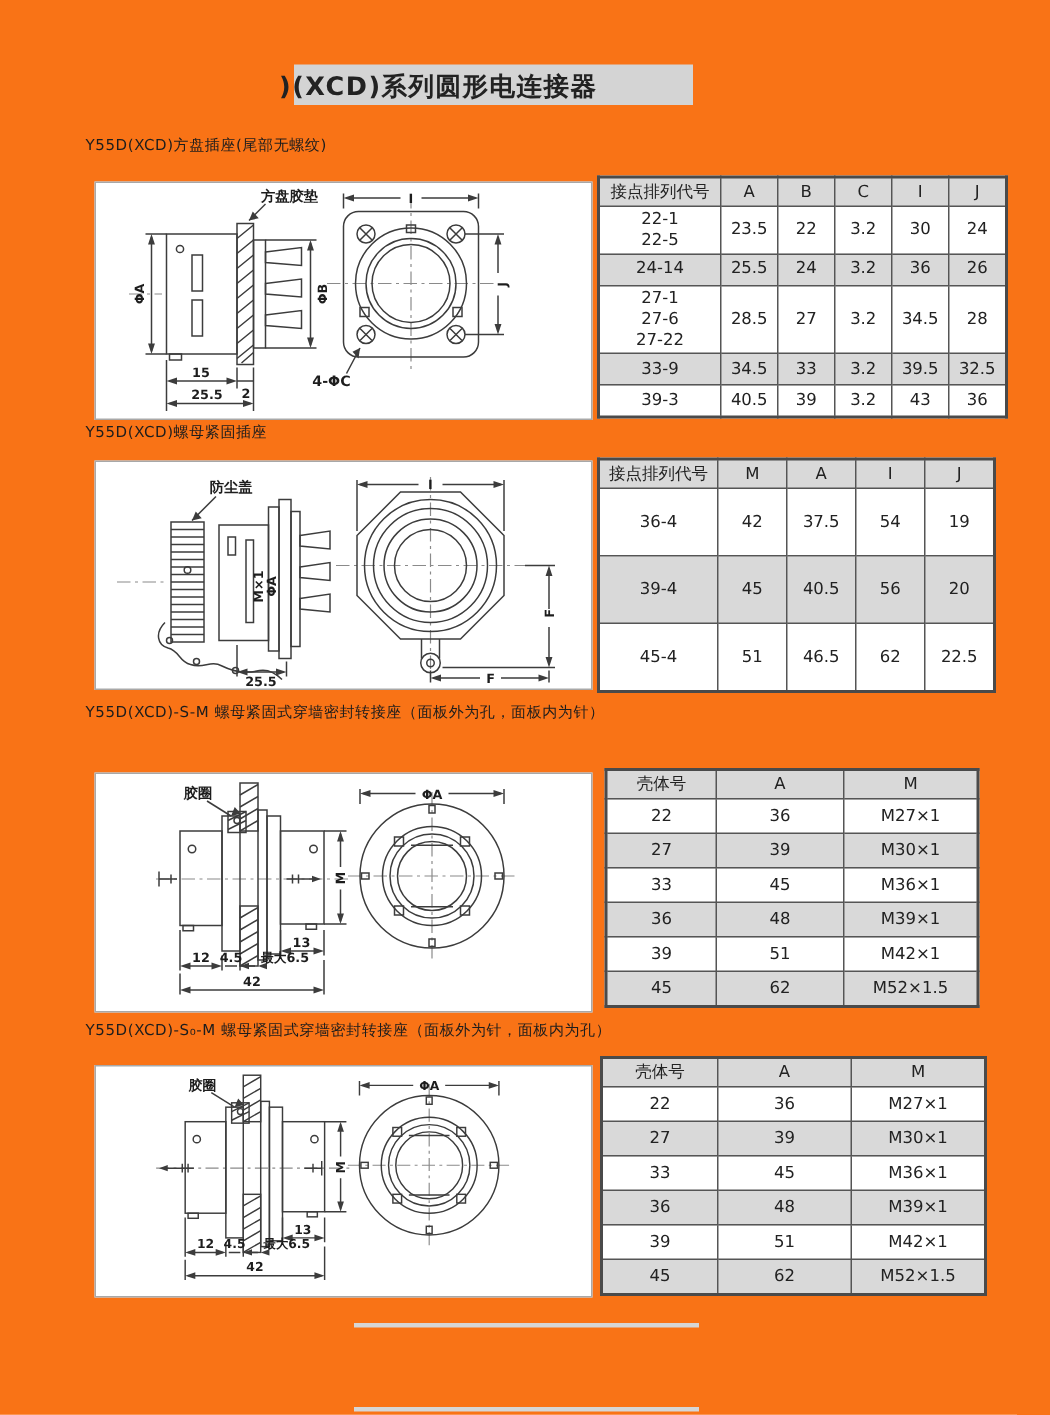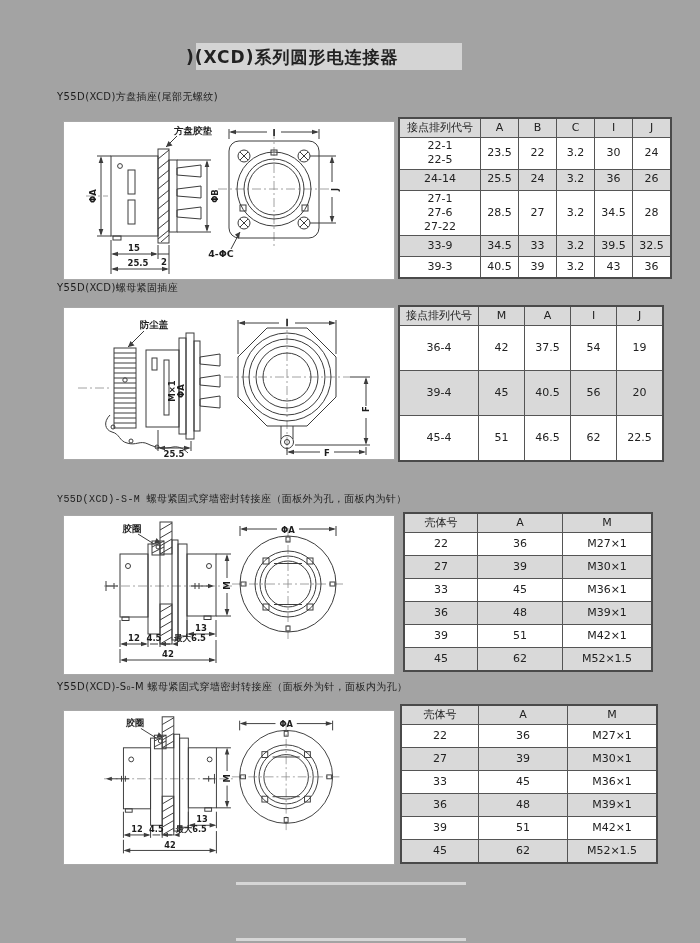--- a/index.html
+++ b/index.html
@@ -1,21 +1,21 @@
 <!DOCTYPE html>
 <html><head>
 <meta charset="utf-8">
 <style>
   html,body{margin:0;padding:0;}
   body{width:700px;height:943px;background:#fff;font-family:"DejaVu Sans",sans-serif;overflow:hidden;}
-  .page{position:relative;width:700px;height:943px;background:#a3a3a3;}
+  .page{position:relative;width:700px;height:943px;background:#f97316;}
   .titlebar{position:absolute;left:196px;top:43px;width:266px;height:27px;background:#d4d4d4;}
   .title{position:absolute;left:186px;top:46px;font-size:17px;font-weight:bold;color:#222;letter-spacing:1px;white-space:nowrap;}
   .hd{position:absolute;left:57px;font-size:10px;color:#1d1d1d;white-space:nowrap;letter-spacing:0.4px;}
-  .hd1{top:90px;} .hd2{top:281px;} .hd3a{top:475px;} .hd3b{top:492px;font-family:Liberation Mono, monospace;} .hd4{top:680px;}
+  .hd1{top:90px;} .hd2{top:281px;} .hd3a{top:475px;} .hd3b{top:468px;} .hd4{top:680px;}
   
   table.tbl{position:absolute;border-collapse:collapse;table-layout:fixed;background:#fff;font-size:11px;color:#222;border:2px solid #4a4a4a;}
   .tbl th,.tbl td{border:1px solid #555;text-align:center;vertical-align:middle;padding:1px 2px;line-height:1.3;white-space:pre-line;font-weight:normal;}
   .tbl th{background:#d9d9d9;height:16px;}
   .tbl tbody tr:nth-child(even) td{background:#d9d9d9;}
   .tbl-1{left:398px;top:117px;}
   .tbl-1 th:nth-child(1){width:76px}.tbl-1 th:nth-child(n+2){width:33px}
   .tbl-1 td{height:18px;}
   .tbl-2{left:398px;top:305px;}
   .tbl-2 th:nth-child(1){width:74px}.tbl-2 th:nth-child(n+2){width:41px}

